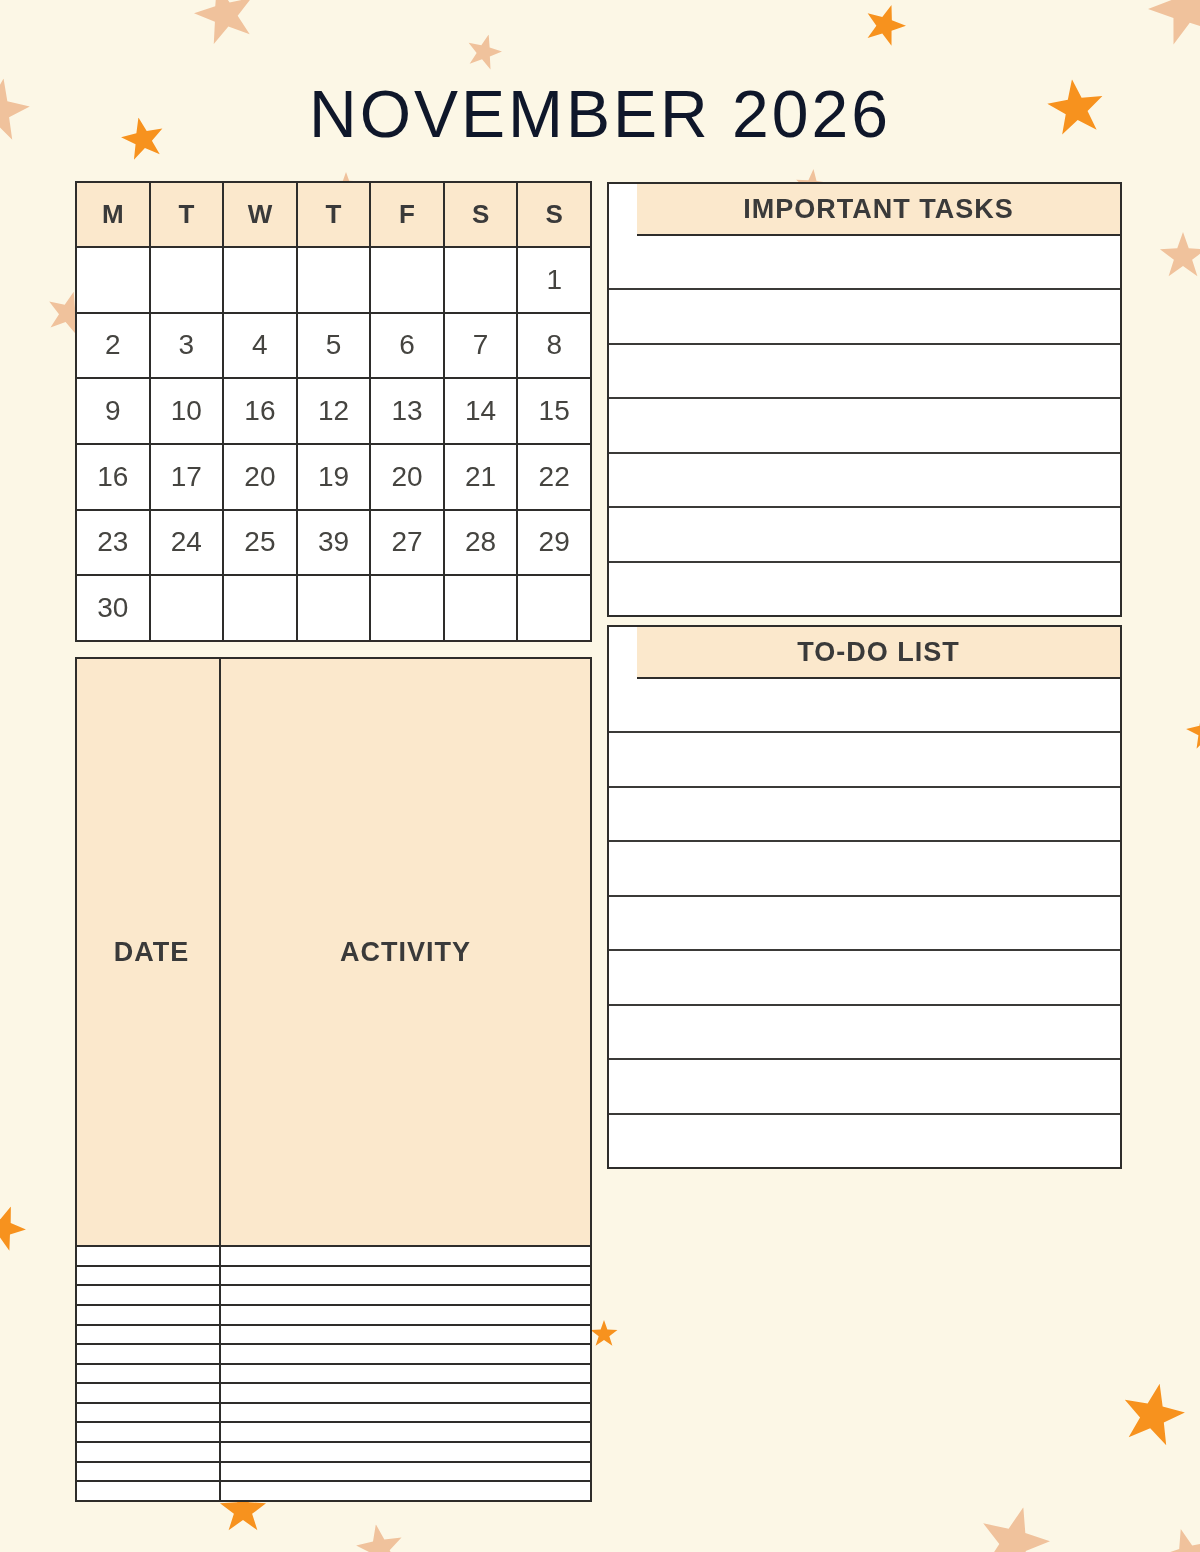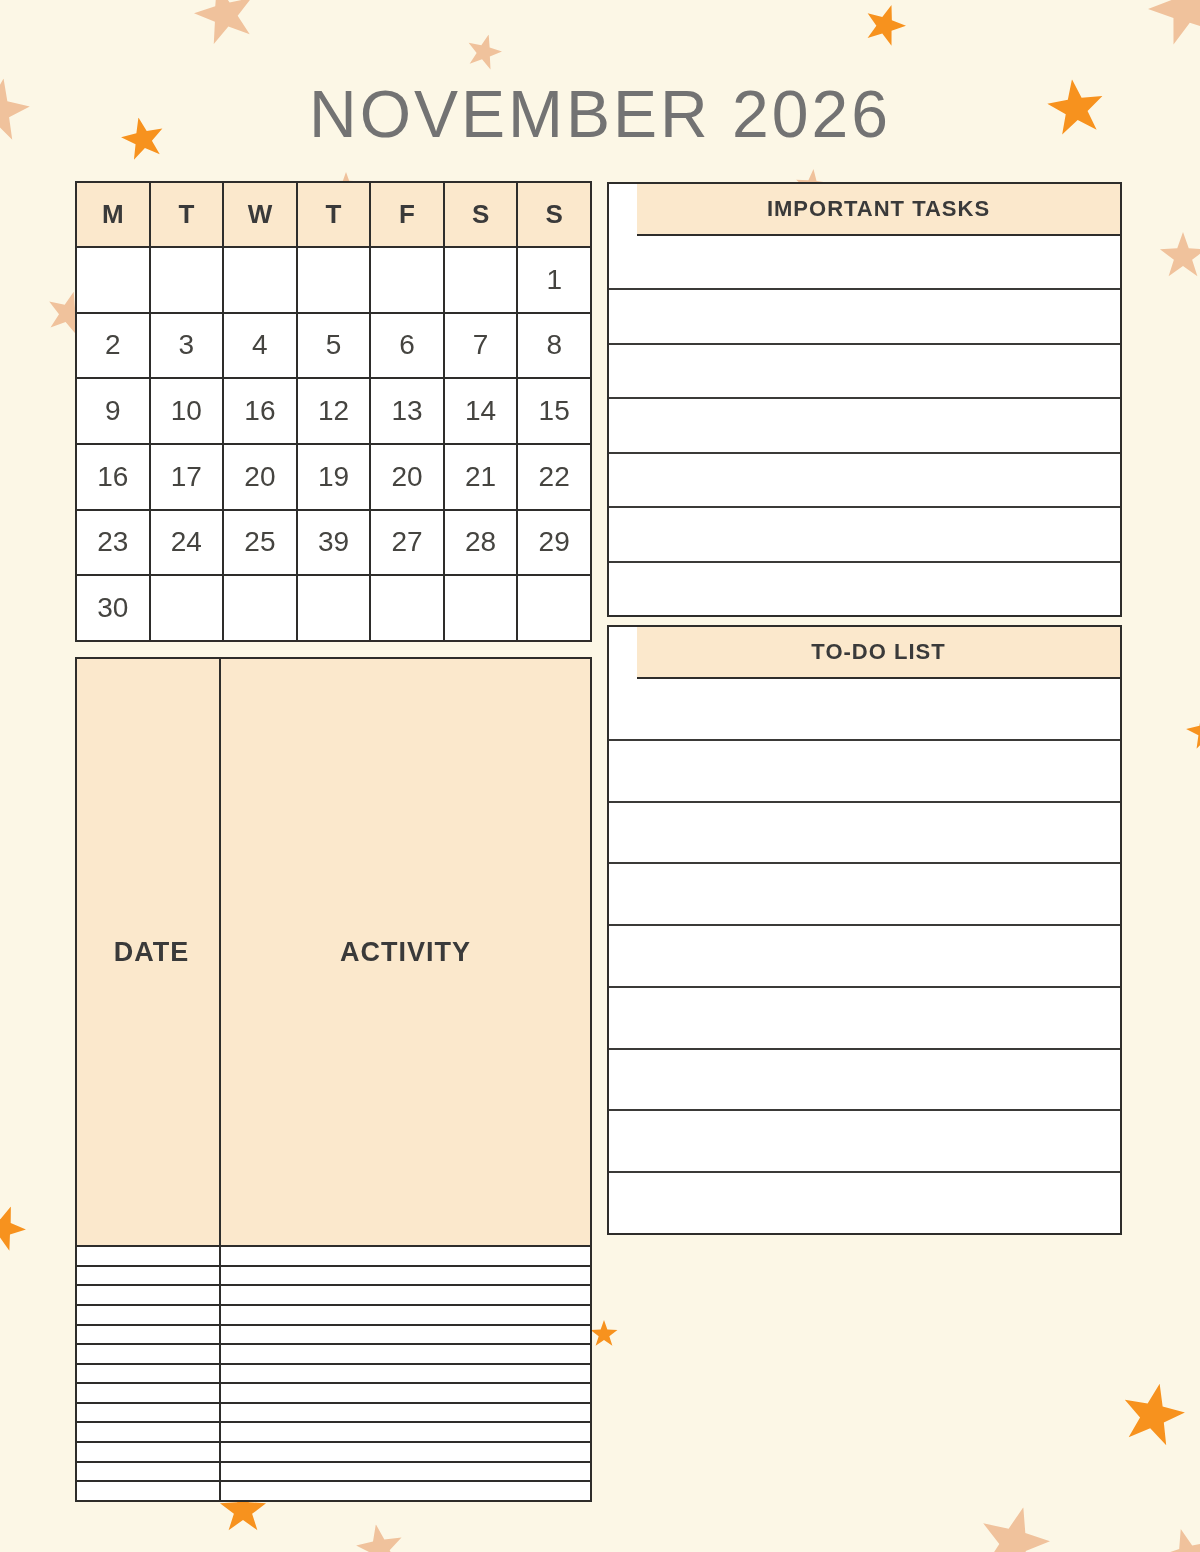--- a/index.html
+++ b/index.html
@@ -26,21 +26,21 @@
   }
   .star-bright{background:var(--star-orange);}
   .star-light{background:var(--star-peach);}
   
   .title{
     position:absolute;
     left:0;top:76px;width:1200px;
     text-align:center;
     font-size:66px;
     letter-spacing:3px;
-    color:#737373;
+    color:#0f172a;
     font-weight:400;
   }
   
   table{border-collapse:collapse;}
   .calendar{
     position:absolute;left:75px;top:181px;
     width:517px;height:461px;
     table-layout:fixed;
   }
   .calendar td{
@@ -77,35 +77,35 @@
   .section{
     position:absolute;left:607px;width:515px;
     border:2px solid var(--border);
     background:#ffffff;
     display:flex;flex-direction:column;
   }
   .section-header{
     background:var(--header-fill);
     border-bottom:2px solid var(--border);
     text-align:center;
-    font-weight:bold;font-size:22px;color:var(--text);
+    font-weight:bold;font-size:27px;color:var(--text);
     letter-spacing:1px;
     display:flex;align-items:center;justify-content:center;
     flex:0 0 auto;
     margin-left:28px;
   }
   .line-row{
     flex:1 1 0;
     background:#ffffff;
     border-bottom:2px solid #3B3A38;
   }
   .line-row:last-child{border-bottom:none;}
   .sec-tasks{top:182px;height:435px;}
   .sec-tasks .section-header{height:52px;}
-  .sec-todo{top:625px;height:610px;}
+  .sec-todo{top:625px;height:544px;}
   .sec-todo .section-header{height:52px;}
   .sec-notes{top:1180px;height:322px;}
   .sec-notes .section-header{height:56px;}
   .notes-box{flex:1 1 auto;background:#ffffff;}
 </style>
 </head>
 <body>
 
 <div class="page">
 

